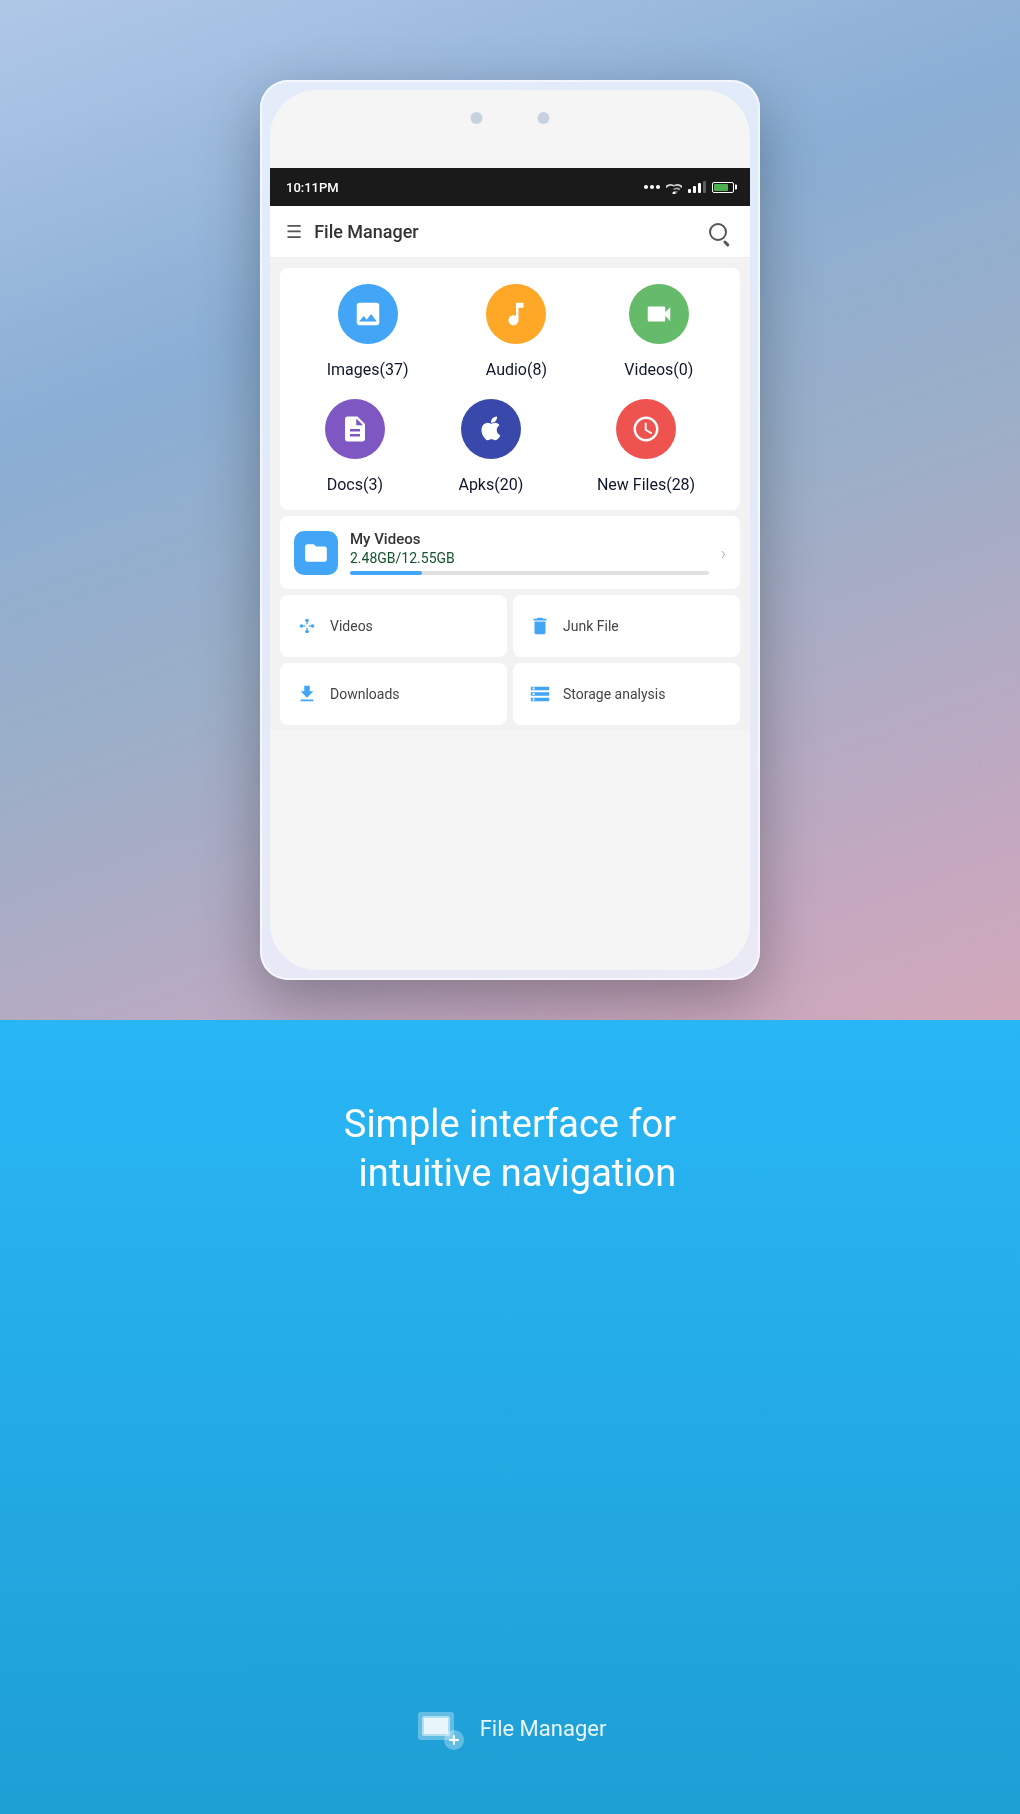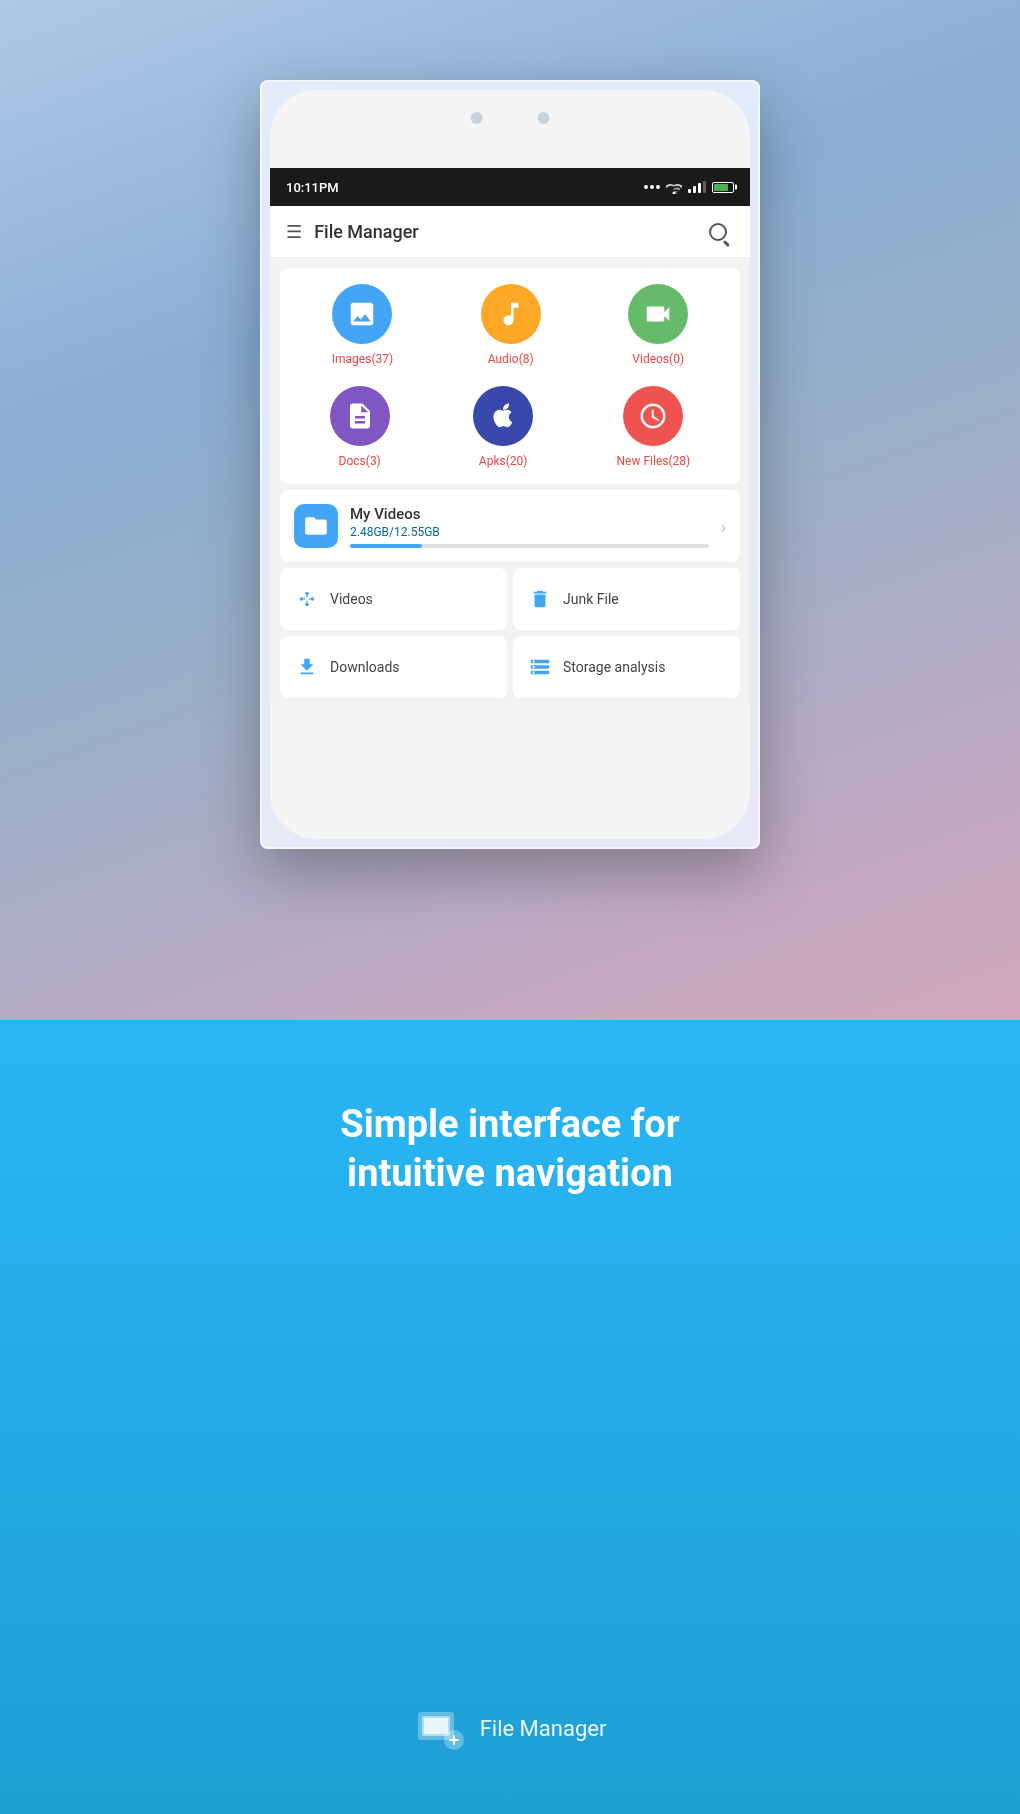--- a/index.html
+++ b/index.html
@@ -18,23 +18,23 @@
       background: linear-gradient(160deg, #b0c8e8 0%, #8aaed4 20%, #9bafc8 35%, #c4a8c0 55%, #d4a8b8 65%, #b8b8d0 80%, #8090b8 100%);
     }
 
     
     .phone-frame {
       position: absolute;
       top: 80px;
       left: 50%;
       transform: translateX(-50%);
       width: 500px;
-      height: 769px;
+      height: 900px;
       background: rgba(240, 245, 255, 0.85);
-      border-radius: 8px;
+      border-radius: 28px;
       box-shadow: 0 20px 60px rgba(0,0,0,0.3), inset 0 0 0 2px rgba(255,255,255,0.6);
       overflow: hidden;
     }
 
     .phone-inner {
       position: absolute;
       top: 10px;
       left: 10px;
       right: 10px;
       bottom: 10px;
@@ -216,23 +216,24 @@
       display: flex;
       align-items: center;
       justify-content: center;
     }
     .cat-icon svg {
       width: 30px;
       height: 30px;
       fill: white;
     }
     .cat-label {
-      font-size: 12px;
-      color: #ef4444;
+      font-size: 16px;
+      color: #0f172a;
       text-align: center;
+      margin-top: 8px;
     }
 
     
     .device-card {
       background: white;
       margin: 6px 10px;
       border-radius: 8px;
       padding: 14px 14px;
       display: flex;
       align-items: center;
@@ -251,22 +252,22 @@
     }
     .device-info {
       flex: 1;
     }
     .device-name {
       font-size: 15px;
       font-weight: 500;
       color: #333;
     }
     .device-storage {
-      font-size: 12px;
-      color: #0369a1;
+      font-size: 14px;
+      color: #14532d;
       margin-top: 2px;
     }
     .progress-bar {
       height: 4px;
       background: #e0e0e0;
       border-radius: 2px;
       margin-top: 5px;
       width: 100%;
     }
     .progress-fill {
@@ -324,22 +325,22 @@
       display: flex;
       flex-direction: column;
       align-items: center;
       justify-content: space-between;
       padding: 80px 60px 60px;
     }
 
     .tagline {
       color: white;
       font-size: 38px;
-      font-weight: 700;
-      text-align: center;
+      font-weight: 400;
+      text-align: right;
       line-height: 1.3;
     }
 
     .footer-brand {
       display: flex;
       align-items: center;
       gap: 14px;
     }
     .footer-app-name {
       color: rgba(255,255,255,0.9);

